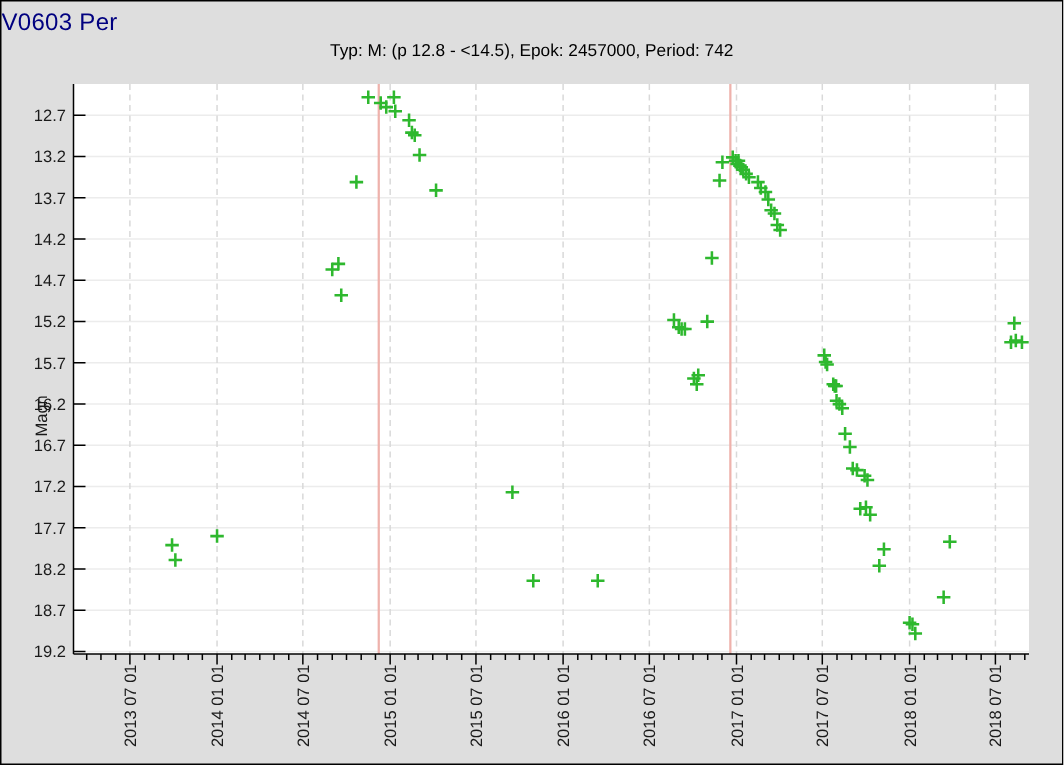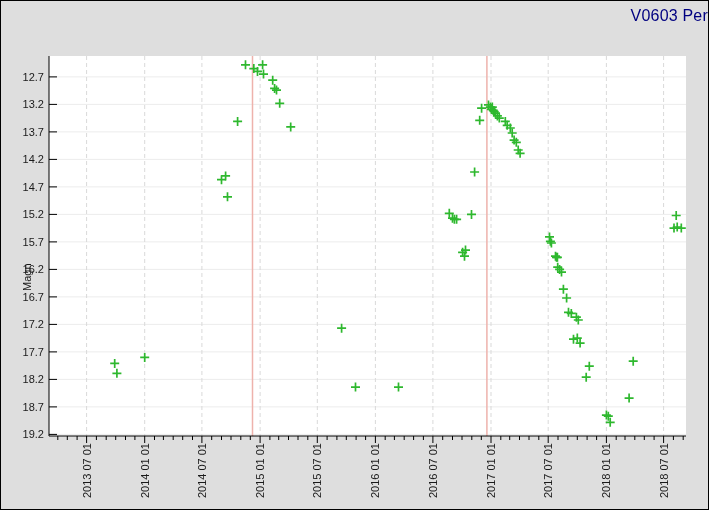--- a/index.html
+++ b/index.html
@@ -10,21 +10,21 @@
     border: 1px solid #000000;
     background: #dedede;
     font-family: "Liberation Sans", sans-serif;
     overflow: hidden;
   }
   .chart-title {
     position: absolute;
     top: 6px;
     left: 0;
     width: 100%;
-    text-align: right;
+    text-align: left;
     font-size: 16px;
     color: #000080;
     letter-spacing: 0.2px;
   }
   .chart-subtitle {
     position: absolute;
     top: 27px;
     left: 0;
     width: 100%;
     text-align: center;
@@ -32,20 +32,21 @@
     color: #000000;
   }
   svg.plot { position: absolute; top: 0; left: 0; }
   text { font-family: "Liberation Sans", sans-serif; }
 </style>
 </head>
 <body>
 
 <div class="frame">
   <div class="chart-title">V0603 Per</div>
+  <div class="chart-subtitle">Typ: M: (p 12.8 - &lt;14.5), Epok: 2457000, Period: 742</div>
   <svg class="plot" id="plot-svg" width="707" height="508">
       <rect x="48" y="55" width="637" height="380" fill="#ffffff"></rect>
       <line x1="48" y1="75.9" x2="685" y2="75.9" stroke="#ececec" stroke-width="1"></line>
       <line x1="48" y1="103.4" x2="685" y2="103.4" stroke="#ececec" stroke-width="1"></line>
       <line x1="48" y1="130.9" x2="685" y2="130.9" stroke="#ececec" stroke-width="1"></line>
       <line x1="48" y1="158.4" x2="685" y2="158.4" stroke="#ececec" stroke-width="1"></line>
       <line x1="48" y1="185.9" x2="685" y2="185.9" stroke="#ececec" stroke-width="1"></line>
       <line x1="48" y1="213.4" x2="685" y2="213.4" stroke="#ececec" stroke-width="1"></line>
       <line x1="48" y1="240.9" x2="685" y2="240.9" stroke="#ececec" stroke-width="1"></line>
       <line x1="48" y1="268.4" x2="685" y2="268.4" stroke="#ececec" stroke-width="1"></line>

